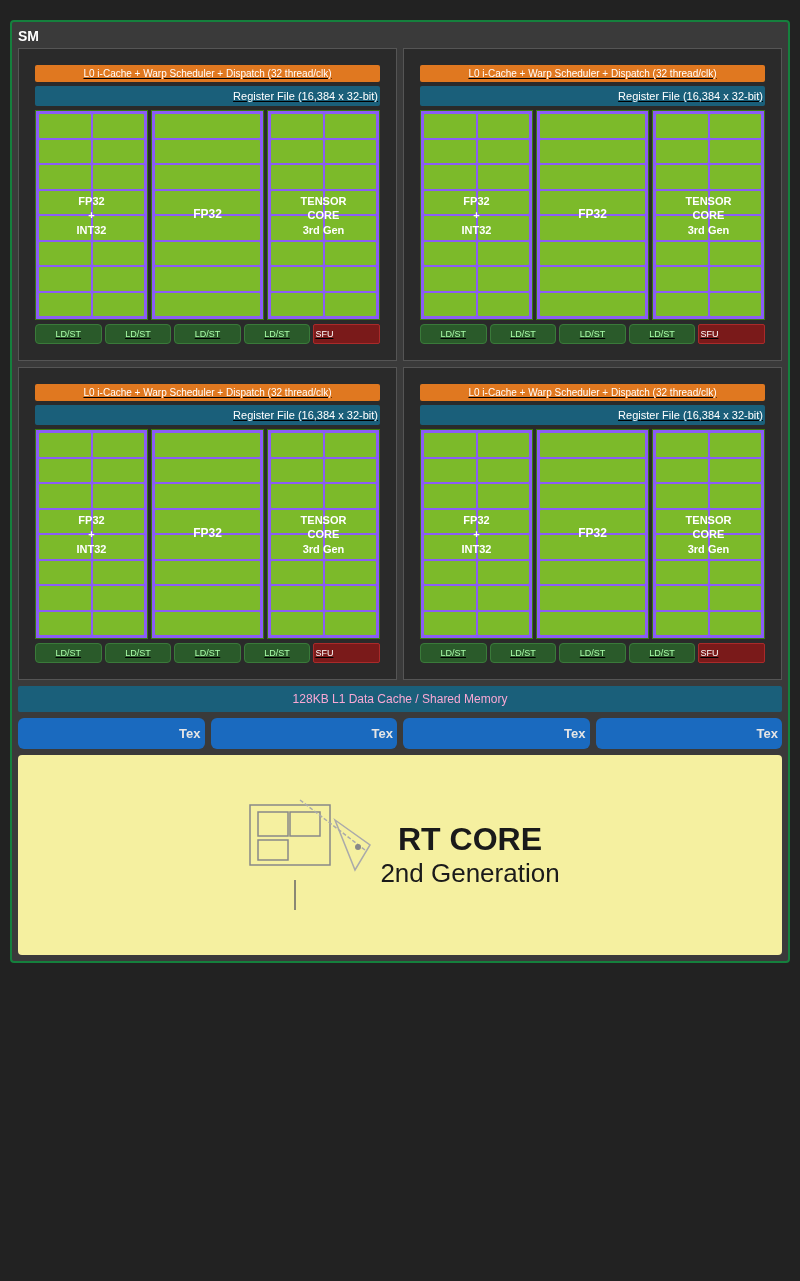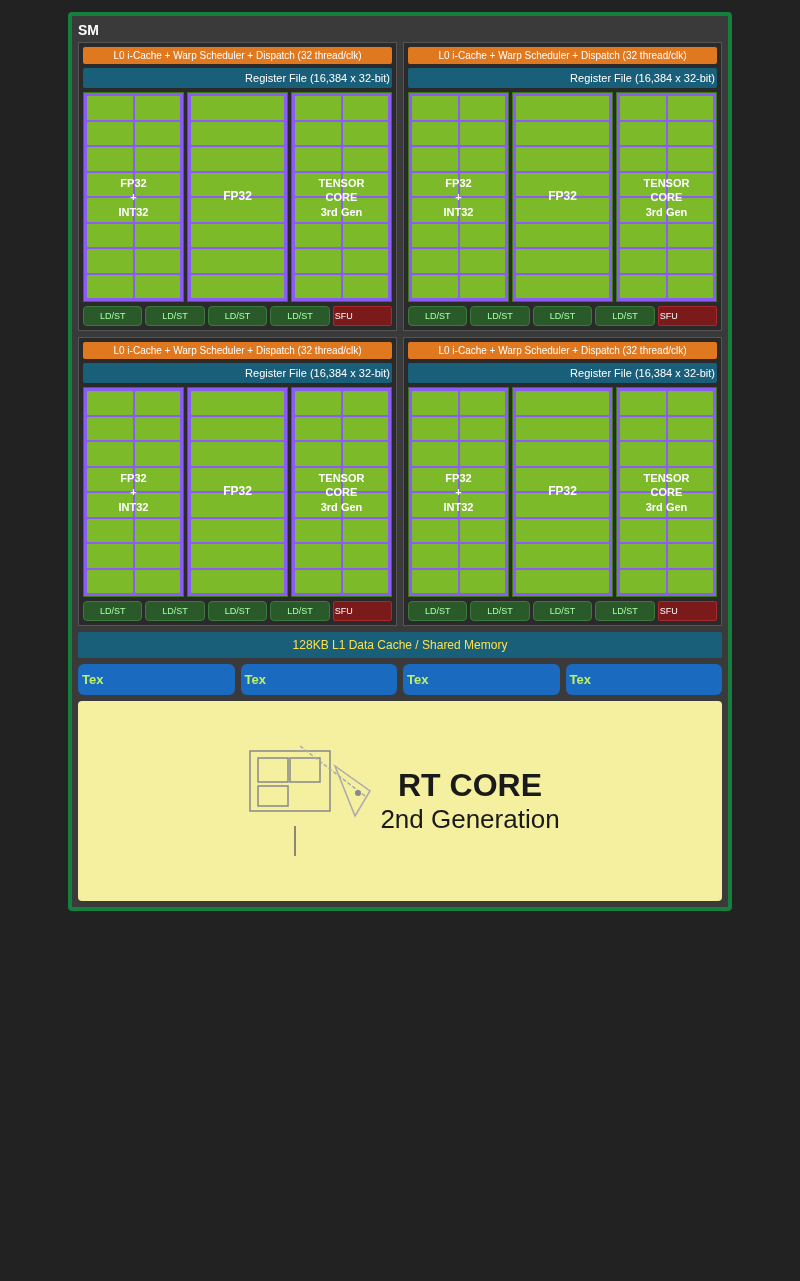--- a/index.html
+++ b/index.html
@@ -6,44 +6,45 @@
     body {
       background: #222;
       width: 800px;
       min-height: 1281px;
       font-family: Arial, sans-serif;
       display: flex;
       justify-content: center;
       align-items: flex-start;
     }
     .sm-container {
-      width: 664px;
-      margin: 12px 10px;
+      width: 780px;
+      margin: 20px 10px;
       background: #3a3a3a;
-      border: 4px solid #15803d;
+      border: 2px solid #15803d;
       border-radius: 4px;
       padding: 6px;
     }
     .sm-label {
       color: white;
       font-size: 14px;
       font-weight: bold;
       margin-bottom: 4px;
     }
     
     .sub-grid {
       display: grid;
       grid-template-columns: 1fr 1fr;
       gap: 6px;
       margin-bottom: 6px;
     }
     .sub-unit {
       background: #2a2a2a;
       border: 1px solid #555;
-      padding: 4px;
+      padding: 16px;
+      text-decoration: underline;
     }
     .l0-cache-bar {
       background: #e07820;
       color: white;
       font-size: 10px;
       text-align: center;
       padding: 3px 2px;
       margin-bottom: 4px;
       border-radius: 2px;
     }
@@ -77,40 +78,40 @@
       background: #7a1a1a;
       color: white;
       font-size: 9px;
       padding: 4px 1px;
       border: 1px solid #aa2a2a;
       border-radius: 2px;
     }
     
     .l1-cache-bar {
       background: #1a5f7a;
-      color: #fde047;
+      color: #f9a8d4;
       font-size: 12px;
       text-align: center;
       padding: 6px;
       margin-bottom: 6px;
       border-radius: 2px;
     }
     
     .tex-row {
       display: grid;
       grid-template-columns: 1fr 1fr 1fr 1fr;
       gap: 6px;
       margin-bottom: 6px;
     }
     .tex-cell {
       background: #1a6abf;
-      color: #bef264;
+      color: #e5e5e5;
       font-size: 13px;
       font-weight: bold;
-      text-align: left;
+      text-align: right;
       padding: 8px 4px;
       border-radius: 6px;
     }
     
     .rt-core-section {
       background: #f5f0a0;
       border-radius: 4px;
       padding: 16px;
       min-height: 200px;
       display: flex;

